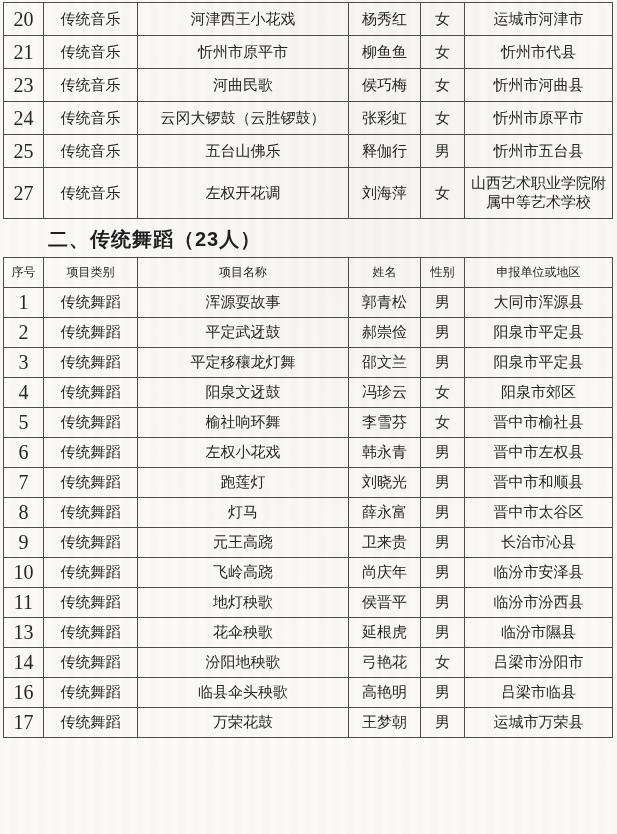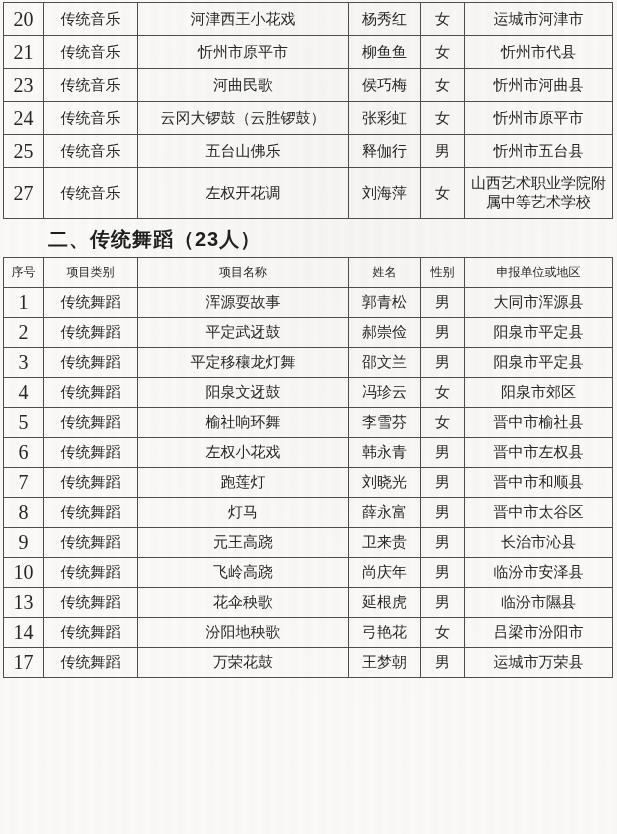--- a/index.html
+++ b/index.html
@@ -251,20 +251,28 @@
 
         <tr>
           <td class="num-cell">10</td>
           <td>传统舞蹈</td>
           <td>飞岭高跷</td>
           <td>尚庆年</td>
           <td>男</td>
           <td>临汾市安泽县</td>
         </tr>
 
+        <tr>
+          <td class="num-cell">11</td>
+          <td>传统舞蹈</td>
+          <td>地灯秧歌</td>
+          <td>侯晋平</td>
+          <td>男</td>
+          <td>临汾市汾西县</td>
+        </tr>
 
 
         <tr>
           <td class="num-cell">13</td>
           <td>传统舞蹈</td>
           <td>花伞秧歌</td>
           <td>延根虎</td>
           <td>男</td>
           <td>临汾市隰县</td>
         </tr>
@@ -272,20 +280,28 @@
         <tr>
           <td class="num-cell">14</td>
           <td>传统舞蹈</td>
           <td>汾阳地秧歌</td>
           <td>弓艳花</td>
           <td>女</td>
           <td>吕梁市汾阳市</td>
         </tr>
 
 
+        <tr>
+          <td class="num-cell">16</td>
+          <td>传统舞蹈</td>
+          <td>临县伞头秧歌</td>
+          <td>高艳明</td>
+          <td>男</td>
+          <td>吕梁市临县</td>
+        </tr>
 
         <tr>
           <td class="num-cell">17</td>
           <td>传统舞蹈</td>
           <td>万荣花鼓</td>
           <td>王梦朝</td>
           <td>男</td>
           <td>运城市万荣县</td>
         </tr>
       </tbody>

